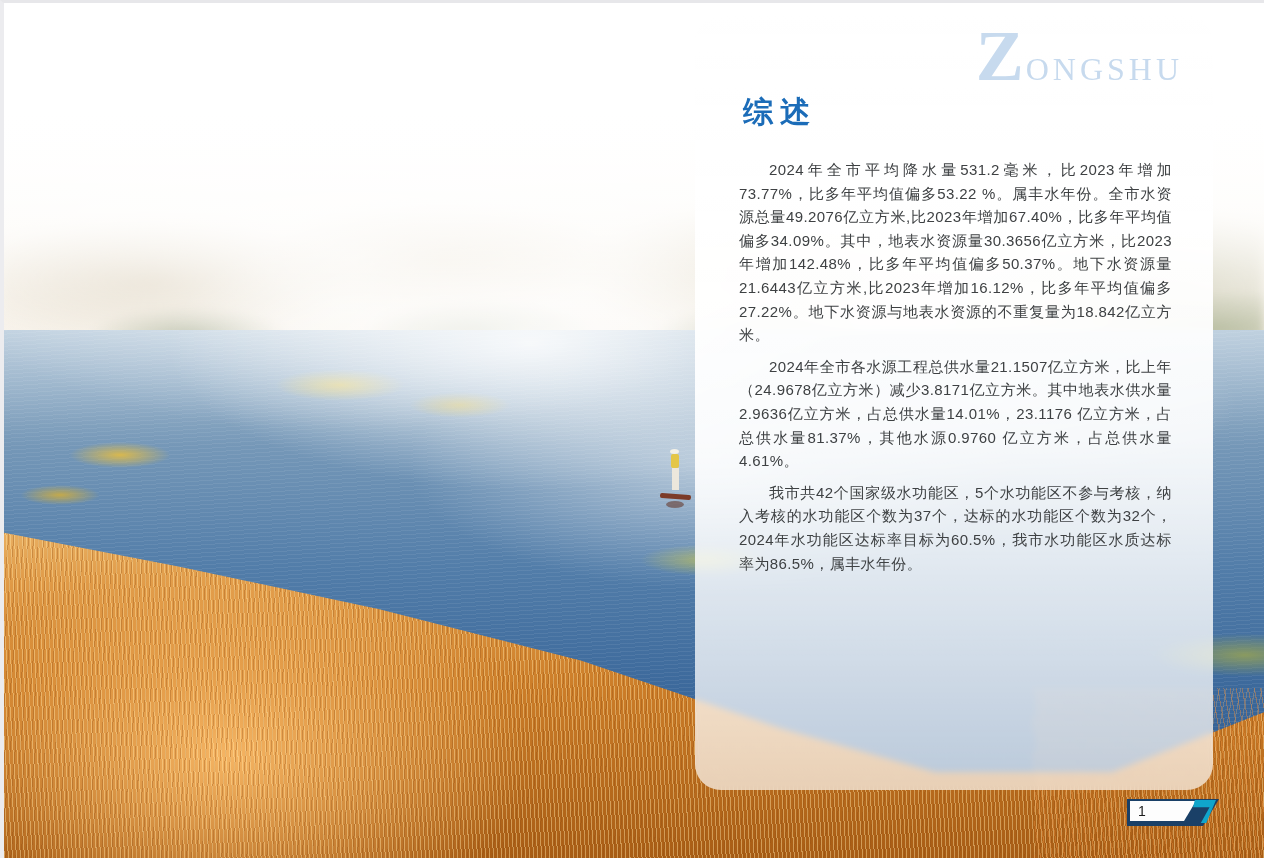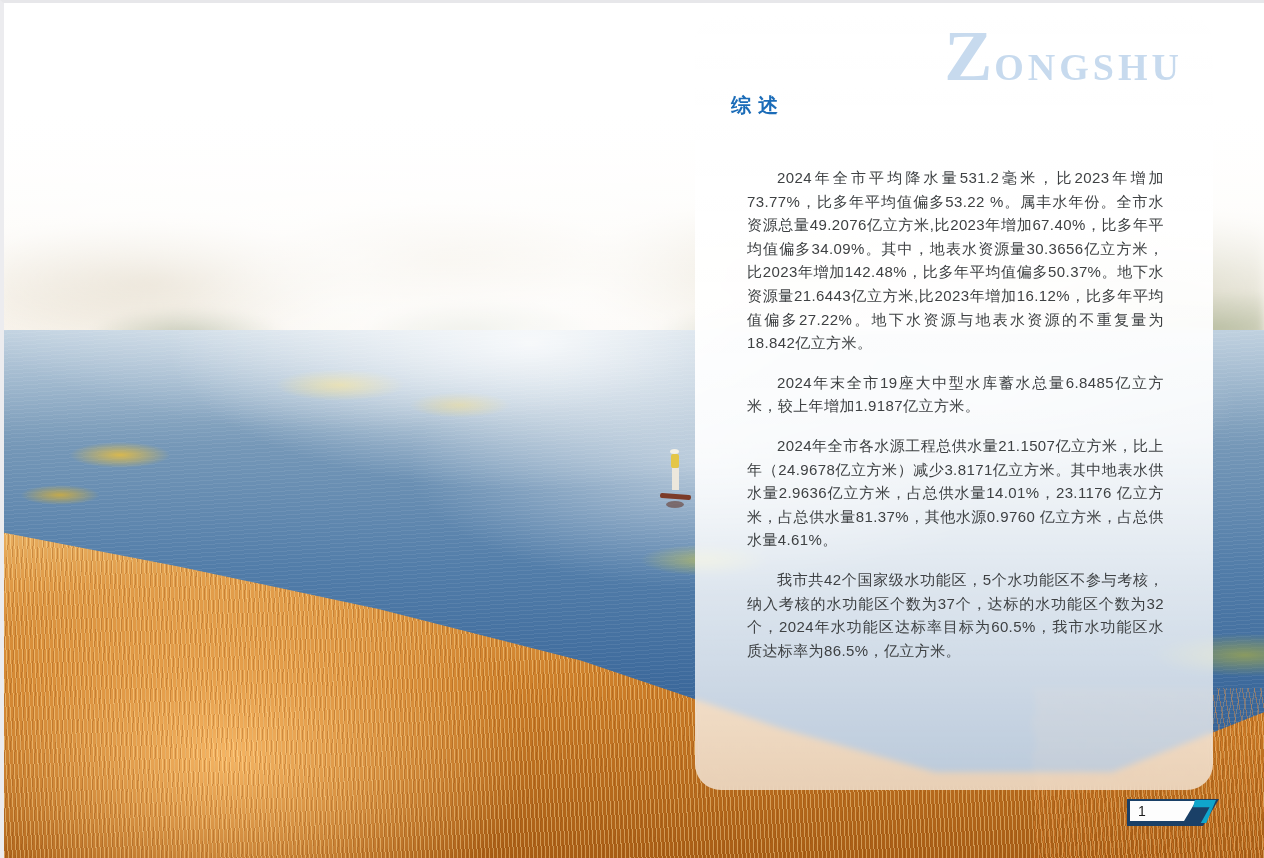--- a/index.html
+++ b/index.html
@@ -64,26 +64,26 @@
   .page-edge { position:absolute; inset:0; pointer-events:none;
     border-top:3px solid #e7e7ea; border-left:4px solid #ececef; }
 
   
   .panel { position:absolute; left:695px; top:16px; width:518px; height:774px; border-radius:26px;
     background:linear-gradient(180deg, rgba(255,255,255,0.97) 0%, rgba(255,255,255,0.92) 55%, rgba(255,255,255,0.74) 85%, rgba(255,255,255,0.66) 100%);
     -webkit-backdrop-filter:blur(3px); backdrop-filter:blur(3px); }
   .watermark { position:absolute; top:4px; right:30px; color:#c7daee; white-space:nowrap;
     font-family:"Liberation Serif", serif; letter-spacing:2px; }
   .watermark .wm-z    { font-size:72px; font-weight:700; line-height:1; }
-  .watermark .wm-rest { font-size:38px; font-weight:700; line-height:1; letter-spacing:4px; }
-  .section-title { position:absolute; left:36px; top:76px; font-size:20px; font-weight:700;
+  .watermark .wm-rest { font-size:32px; font-weight:400; line-height:1; letter-spacing:4px; }
+  .section-title { position:absolute; left:48px; top:76px; font-size:30px; font-weight:700;
     color:#1b6cb8; letter-spacing:7px; }
   .body-text { position:absolute; left:36px; top:134px; width:449px; color:#3e4143;
     font-size:15px; line-height:23.6px; text-align:justify; letter-spacing:0.4px; }
-  .body-text p { text-indent:2em; margin:16px; }
+  .body-text p { text-indent:2em; margin:8px; }
 
   
   .badge { position:absolute; left:1127px; top:799px; width:92px; height:27px; }
   .badge-navy { position:absolute; inset:0; background:#1a4067;
     clip-path:polygon(0 0, 100% 0, calc(100% - 16px) 100%, 0 100%); }
   .badge-white { position:absolute; left:3px; top:2px; width:66px; height:20px; background:#fdfdfd;
     clip-path:polygon(0 0, 100% 0, calc(100% - 12px) 100%, 0 100%);
     display:flex; align-items:center; padding-left:8px; font-size:14px; color:#1c1c1c; }
   .badge-seven { position:absolute; right:3px; top:1px; width:23px; height:23px; background:#10a5cb;
     clip-path:polygon(8% 0, 100% 0, 58% 100%, 34% 100%, 72% 32%, 0 32%); }
@@ -112,23 +112,22 @@
     <div class="top-fade"></div>
   </div>
 
   <div class="panel">
     <div class="watermark">
       <span class="wm-z">Z</span><span class="wm-rest">ONGSHU</span>
     </div>
     <div class="section-title">综述</div>
     <div class="body-text">
       <p>2024年全市平均降水量531.2毫米，比2023年增加73.77%，比多年平均值偏多53.22 %。属丰水年份。全市水资源总量49.2076亿立方米,比2023年增加67.40%，比多年平均值偏多34.09%。其中，地表水资源量30.3656亿立方米，比2023年增加142.48%，比多年平均值偏多50.37%。地下水资源量21.6443亿立方米,比2023年增加16.12%，比多年平均值偏多27.22%。地下水资源与地表水资源的不重复量为18.842亿立方米。</p>
-      <p>2024年末全市19座大中型水库蓄水总量6.8485亿立方米，较上年增加1.9187亿立方米。</p>
       <p>2024年全市各水源工程总供水量21.1507亿立方米，比上年（24.9678亿立方米）减少3.8171亿立方米。其中地表水供水量2.9636亿立方米，占总供水量14.01%，23.1176 亿立方米，占总供水量81.37%，其他水源0.9760 亿立方米，占总供水量4.61%。</p>
-      <p>我市共42个国家级水功能区，5个水功能区不参与考核，纳入考核的水功能区个数为37个，达标的水功能区个数为32个，2024年水功能区达标率目标为60.5%，我市水功能区水质达标率为86.5%，亿立方米。</p>
+      <p>我市共42个国家级水功能区，5个水功能区不参与考核，纳入考核的水功能区个数为37个，达标的水功能区个数为32个，2024年水功能区达标率目标为60.5%，我市水功能区水质达标率为86.5%，属丰水年份。</p>
     </div>
   </div>
 
   <div class="badge">
     <div class="badge-navy"></div>
     <div class="badge-white">1</div>
     <div class="badge-seven"></div>
   </div>
 
   <div class="page-edge"></div>

